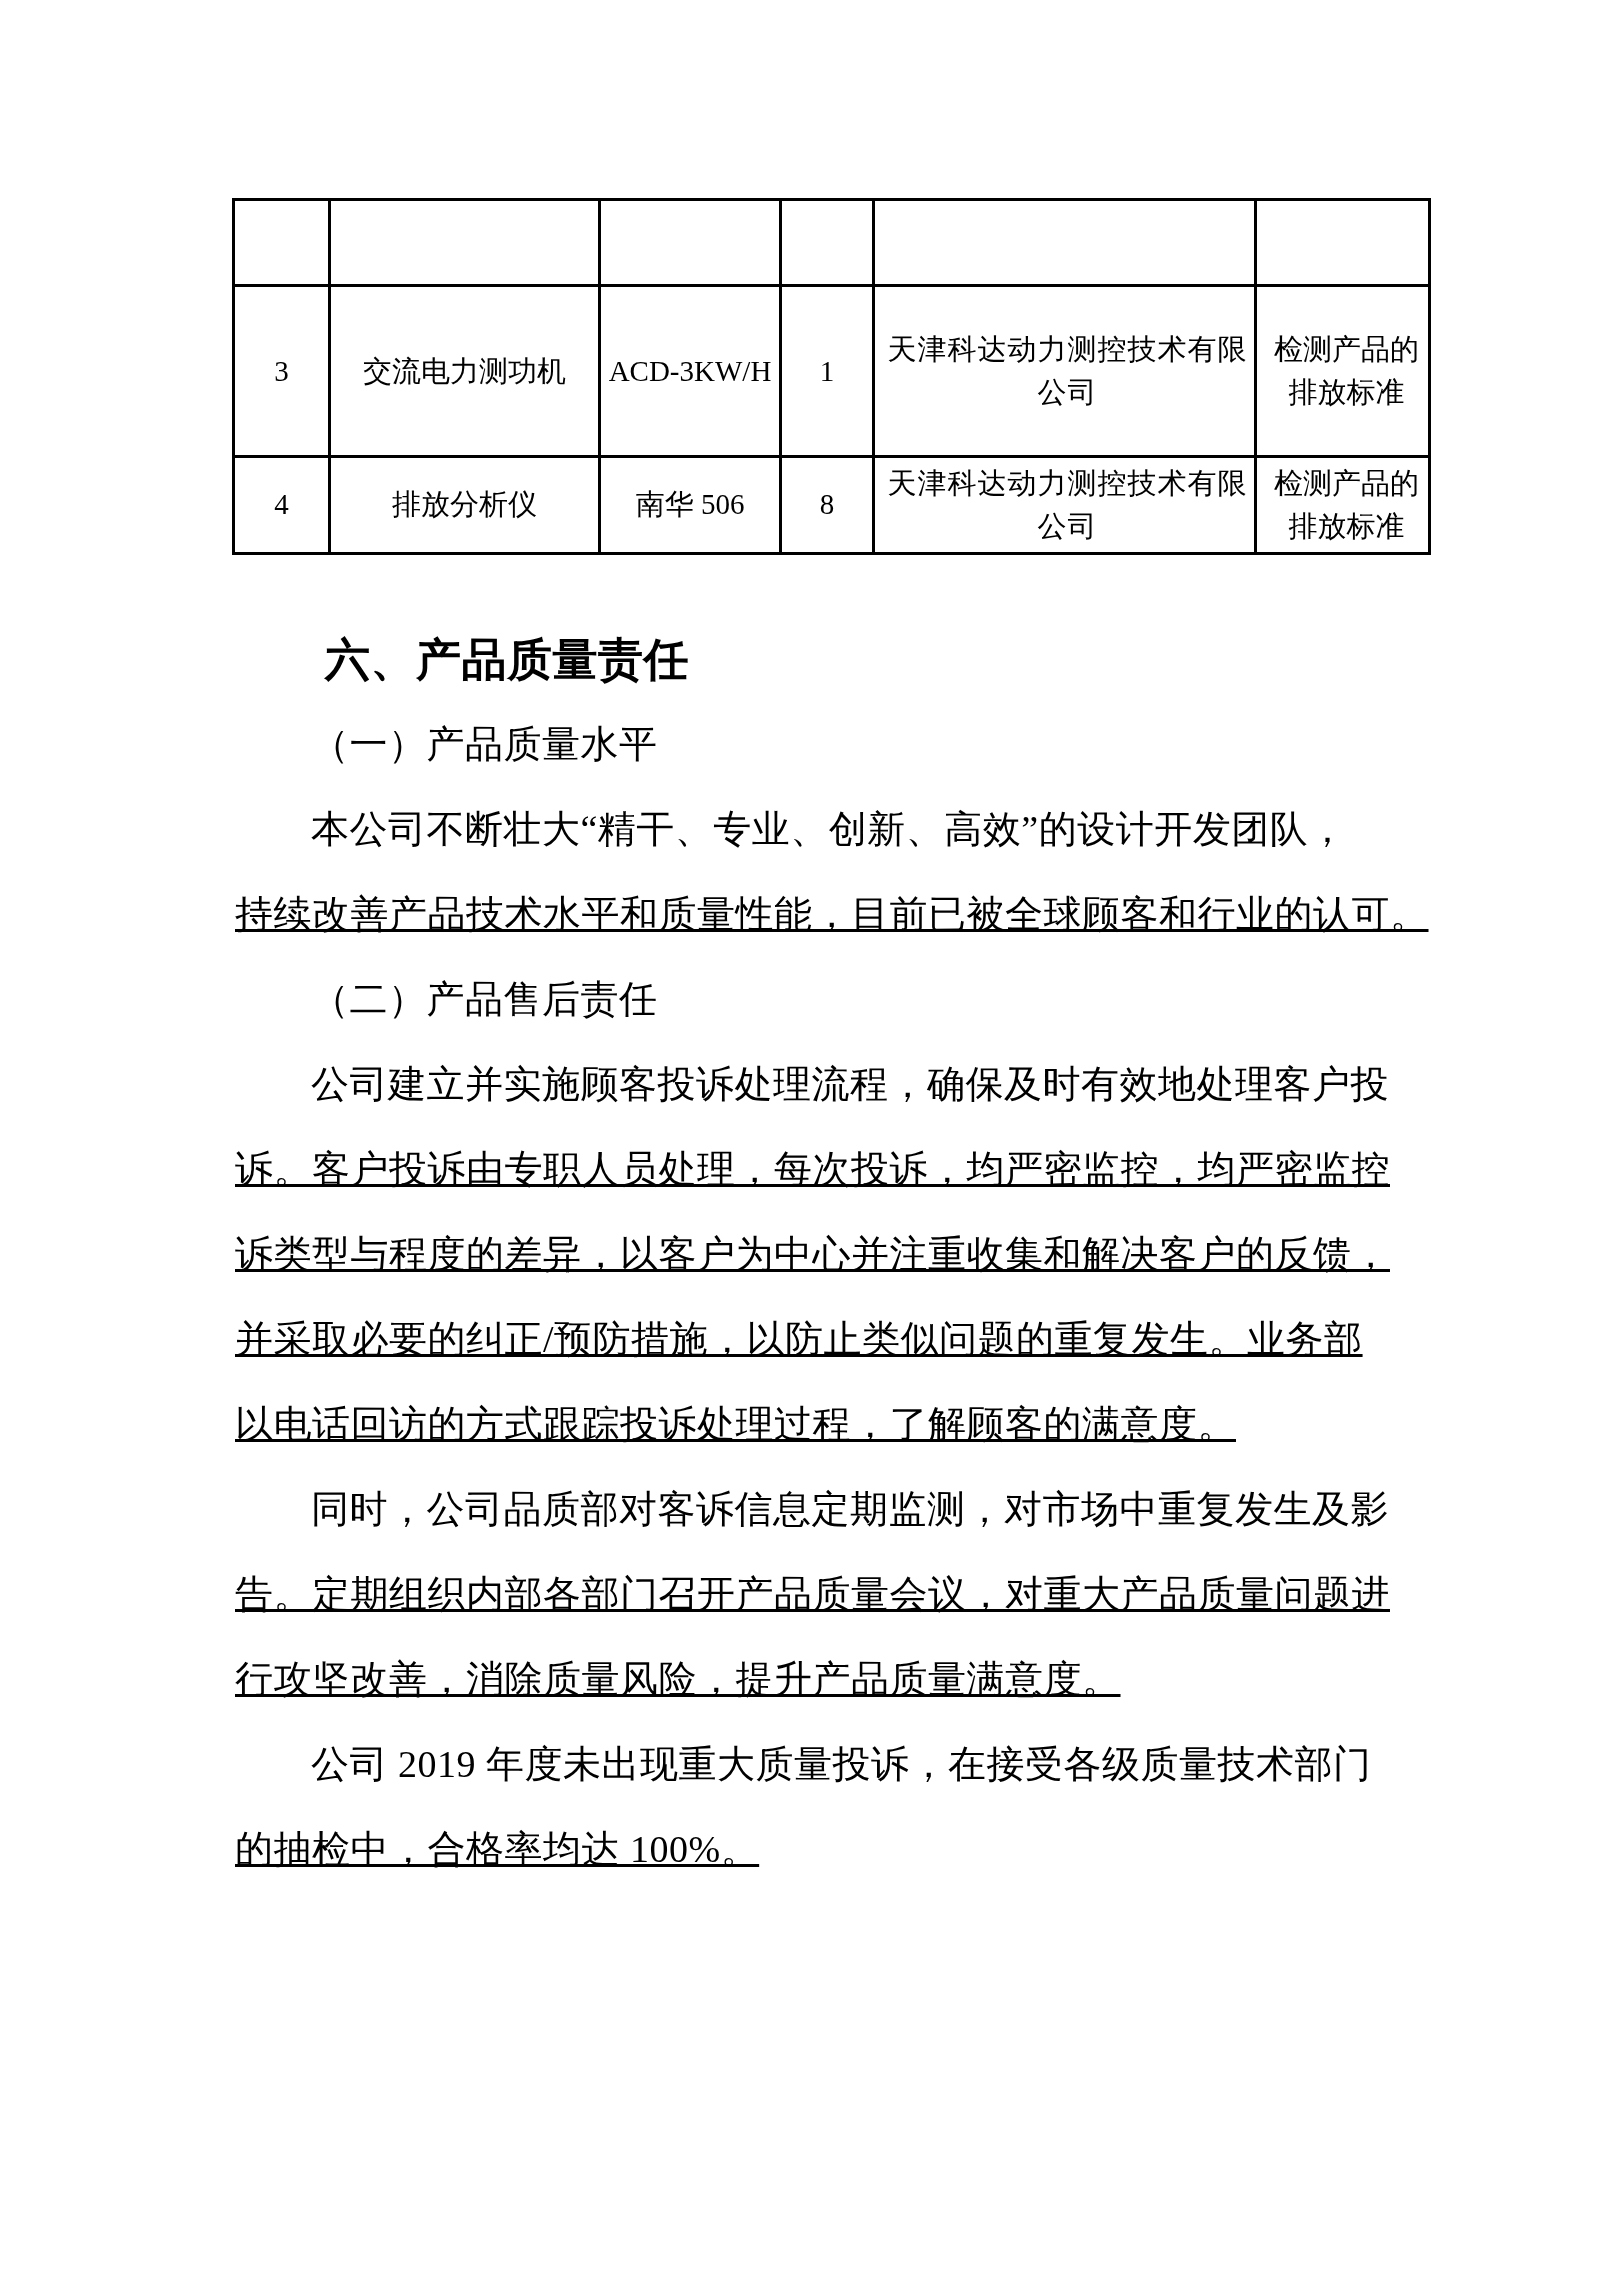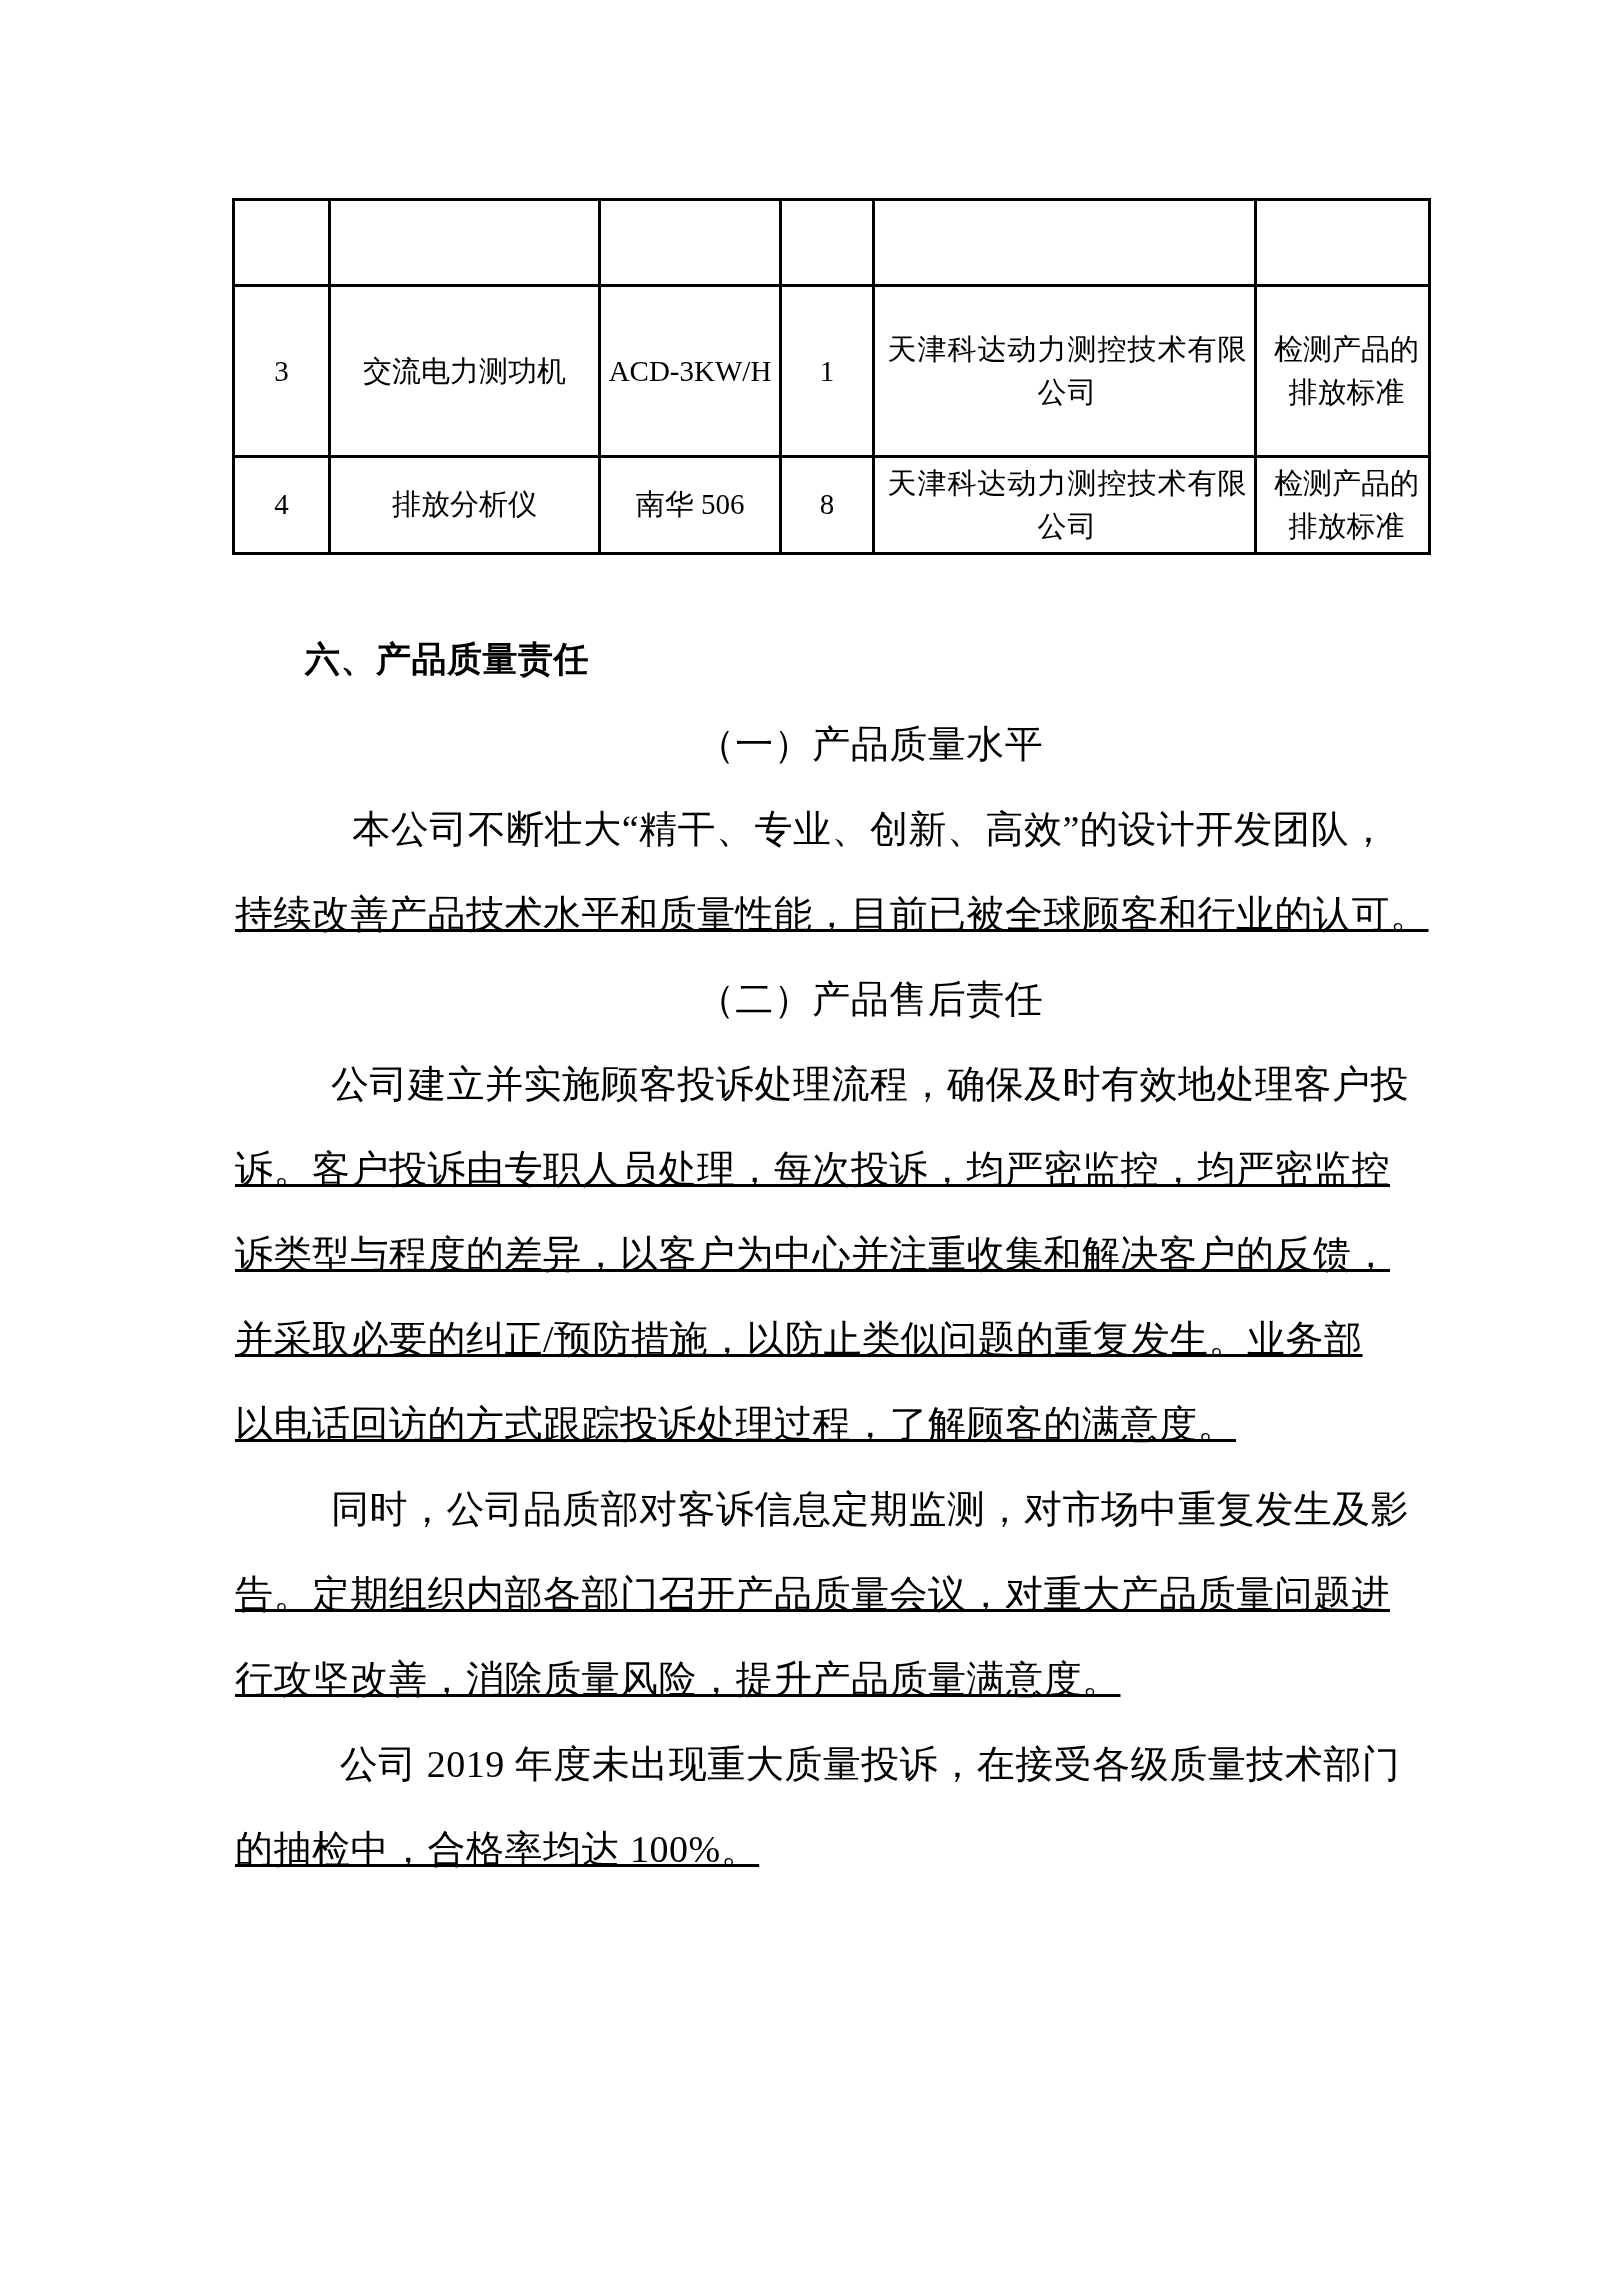--- a/index.html
+++ b/index.html
@@ -51,26 +51,26 @@
     left: 235px;
     top: 617px;
     width: 1194px;
     font-size: 38px;
     line-height: 85px;
     letter-spacing: 0.5px;
     text-align: left;
     white-space: nowrap;
   }
   .doc-body .line   { text-indent: 0; text-decoration: underline; }
-  .doc-body .indent { text-indent: 2em; text-align: center; }
+  .doc-body .indent { text-indent: 2em; }
   .doc-body .h1 {
     font-weight: bold;
     text-indent: 2em;
     font-family: "DejaVu Sans", "Liberation Sans", sans-serif;
-    font-size: 35px;
+    font-size: 45px;
   }
 </style>
 </head>
 <body>
 
 <div class="page">
 
   <table class="equip">
     <colgroup>
       <col style="width:96px">

